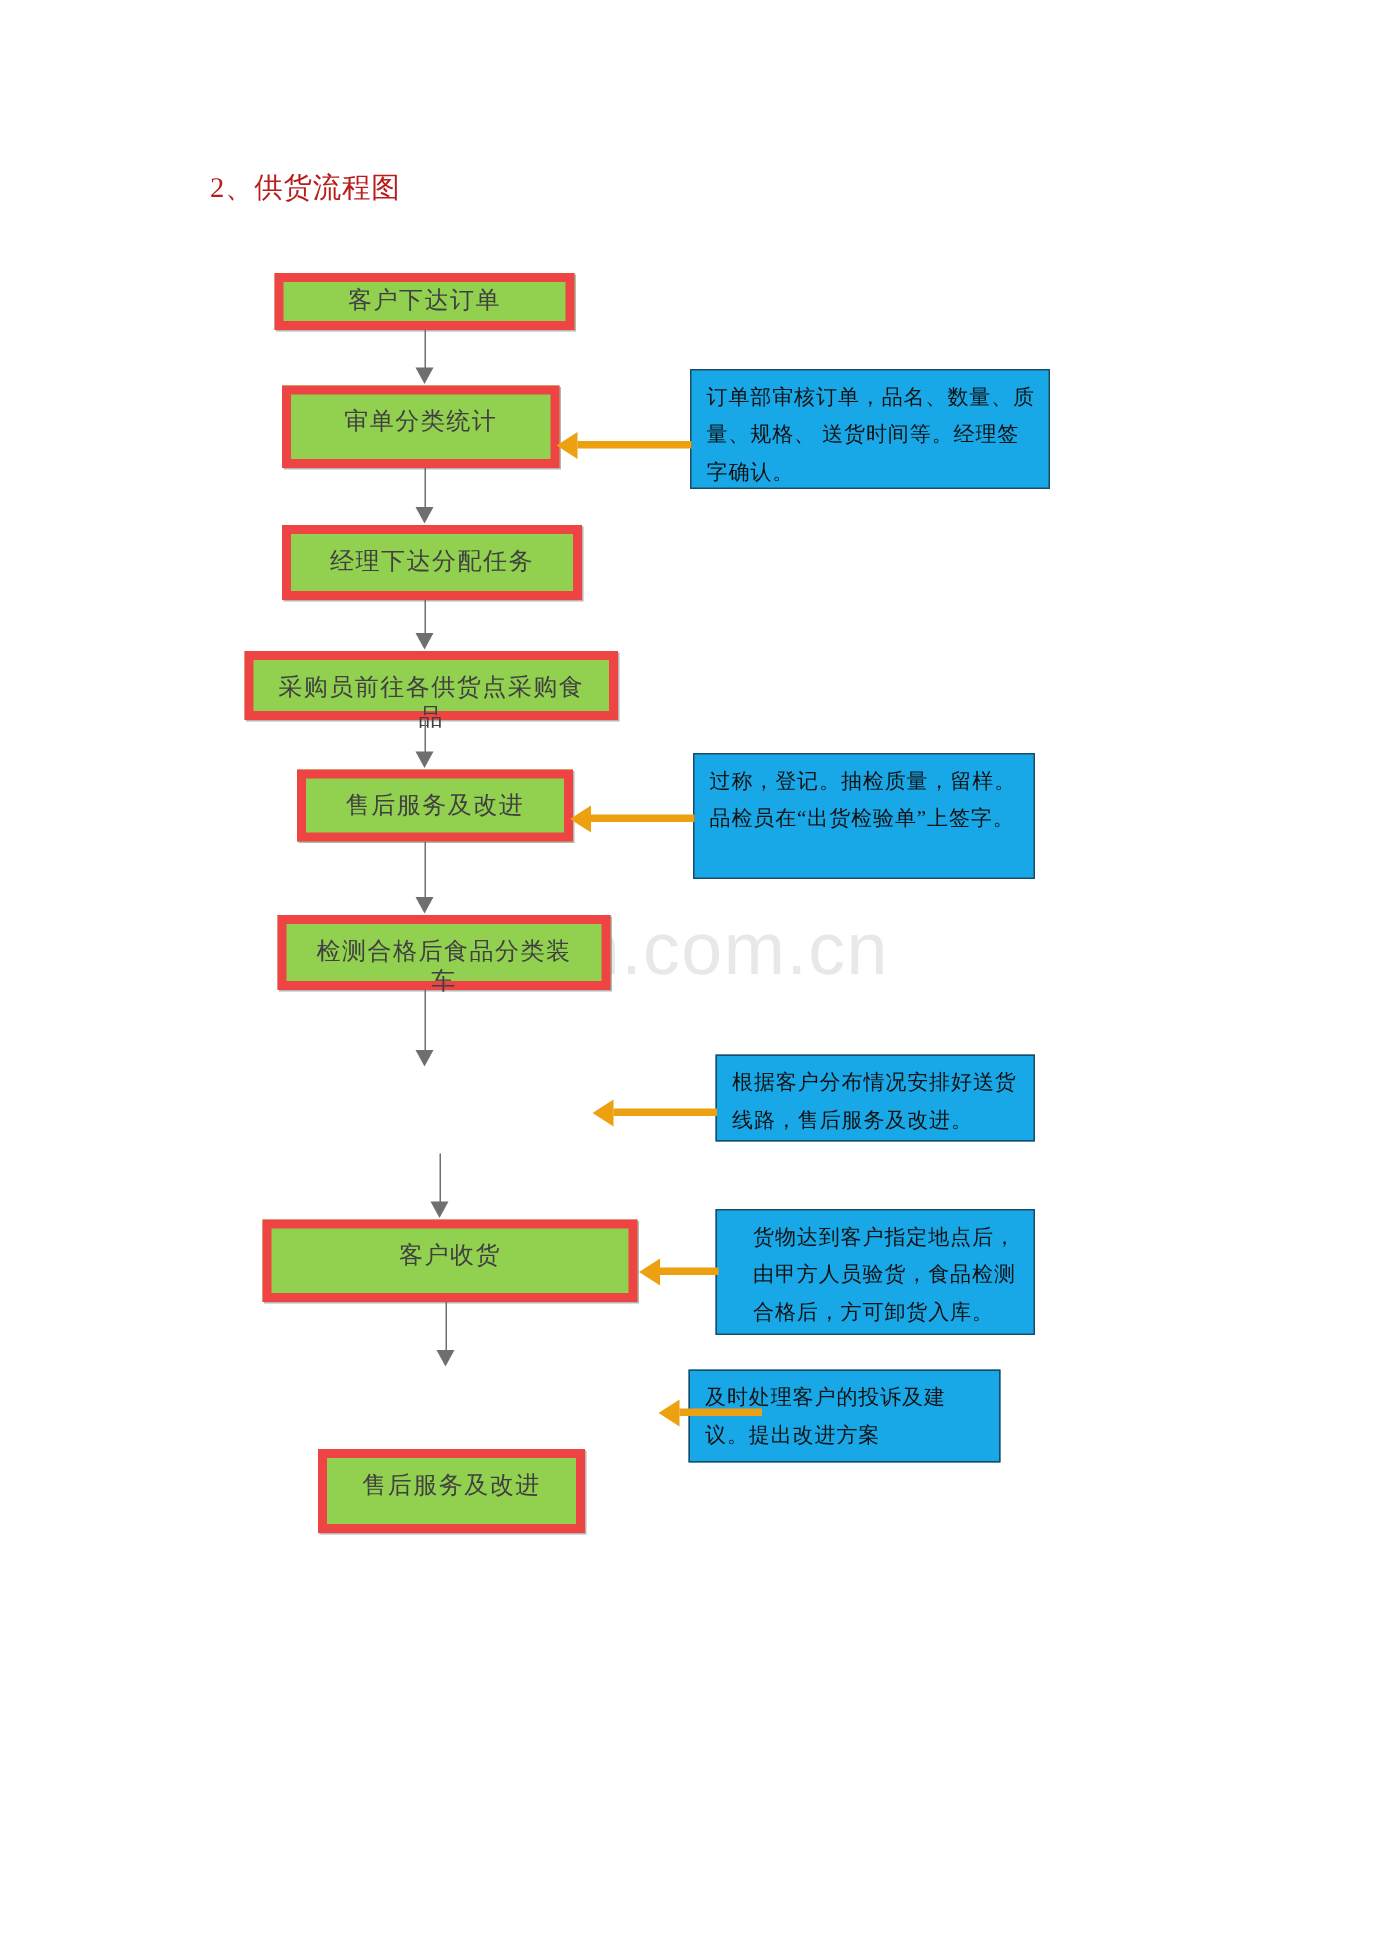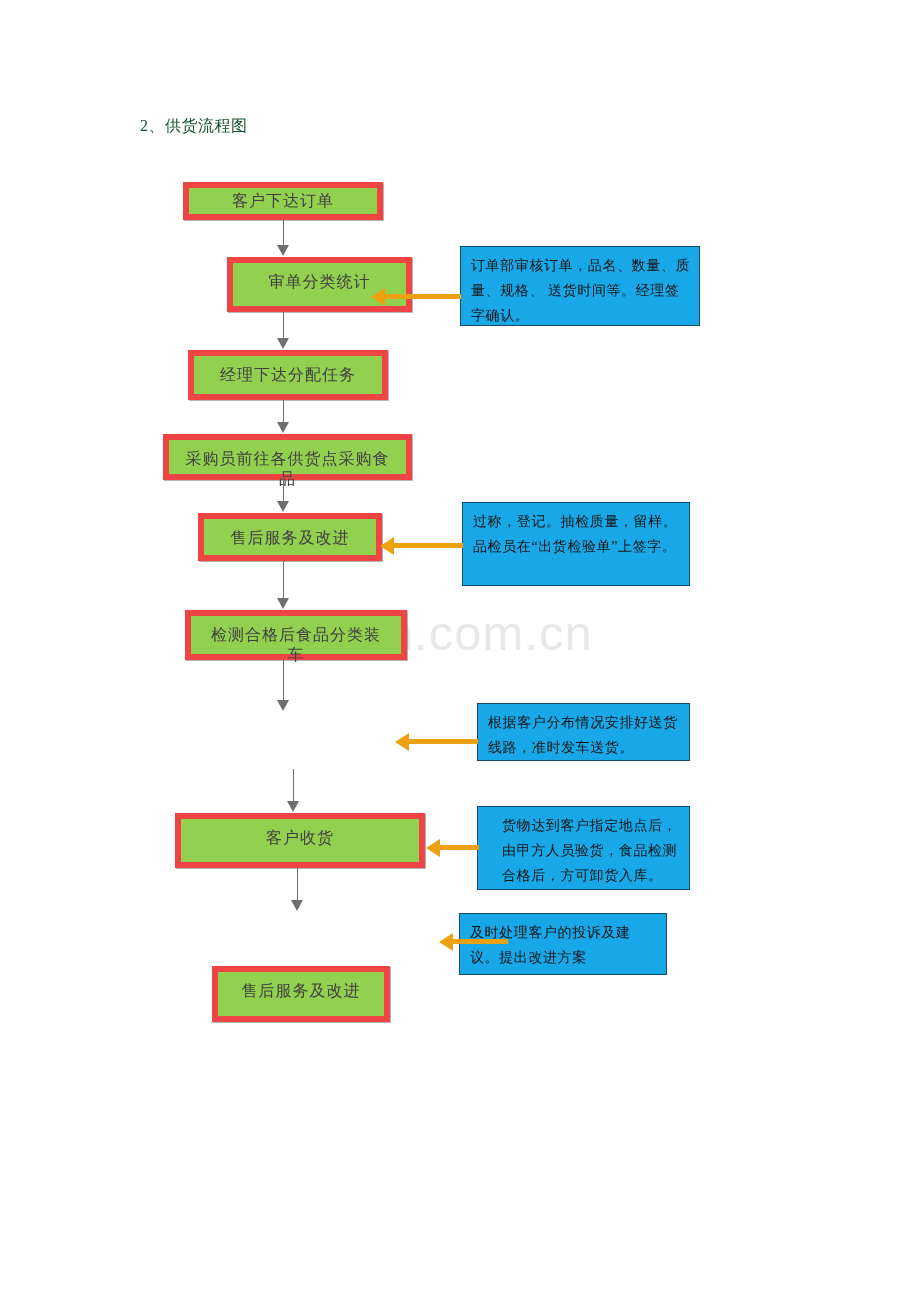--- a/index.html
+++ b/index.html
@@ -18,23 +18,23 @@
     background: #ffffff;
     overflow: hidden;
   }
 
   
   .doc-title {
     position: absolute;
     left: 140px;
     top: 113px;
     font-family: "Liberation Serif", "DejaVu Serif", serif;
-    font-size: 16px;
+    font-size: 19px;
     line-height: 26px;
-    color: #14532d;
+    color: #b91c1c;
     white-space: nowrap;
     letter-spacing: 0.5px;
   }
 
   
   .watermark {
     position: absolute;
     left: 190px;
     top: 607px;
     font-family: "Liberation Sans", "DejaVu Sans", sans-serif;
@@ -120,21 +120,21 @@
 <body>
 
 <div id="page">
 
   <div class="doc-title">2、供货流程图</div>
 
   <div class="watermark">www.zixin.com.cn</div>
 
   <div class="node" style="left:183px; top:182px; width:200px; height:38px;">客户下达订单</div>
 
-  <div class="node top-align" style="left:188px; top:257px; width:185px; height:55px;margin-left:39px;">审单分类统计</div>
+  <div class="node top-align" style="left:188px; top:257px; width:185px; height:55px;">审单分类统计</div>
 
   <div class="node top-align" style="left:188px; top:350px; width:200px; height:50px;">经理下达分配任务</div>
 
   <div class="node top-align" style="left:163px; top:434px; width:249px; height:46px;">采购员前往各供货点采购食品</div>
 
   <div class="node top-align" style="left:198px; top:513px; width:184px; height:48px;">售后服务及改进</div>
 
   <div class="node top-align" style="left:185px; top:610px; width:222px; height:50px;">检测合格后食品分类装车</div>
 
 
@@ -163,21 +163,21 @@
   <div class="vconn" style="left:293px; top:769px; height:33px;"></div>
   <div class="vhead" style="left:287px; top:801px;"></div>
 
   <div class="vconn" style="left:297px; top:868px; height:33px;"></div>
   <div class="vhead" style="left:291px; top:900px;"></div>
 
   <div class="note" style="left:462px; top:502px; width:228px; height:84px;">过称，登记。抽检质量，留样。品检员在“出货检验单”上签字。</div>
 
   <div class="note" style="left:460px; top:246px; width:240px; height:80px;">  订单部审核订单，品名、数量、质量、规格、 送货时间等。经理签字确认。</div>
 
-  <div class="note" style="left:477px; top:703px; width:213px; height:58px;">根据客户分布情况安排好送货线路，准时发车送货。</div>
+  <div class="note" style="left:477px; top:703px; width:213px; height:58px;">根据客户分布情况安排好送货线路，售后服务及改进。</div>
 
   <div class="note" style="left:477px; top:806px; width:213px; height:84px;padding-left:24px;">货物达到客户指定地点后，由甲方人员验货，食品检测合格后，方可卸货入库。</div>
 
   <div class="note" style="left:459px; top:913px; width:208px; height:62px;">及时处理客户的投诉及建议。提出改进方案</div>
 
   <div class="hconn" style="left:385px; top:294px; width:76px;"></div>
   <div class="hhead" style="left:371px; top:288px;"></div>
 
   <div class="hconn" style="left:394px; top:543px; width:69px;"></div>
   <div class="hhead" style="left:380px; top:537px;"></div>

